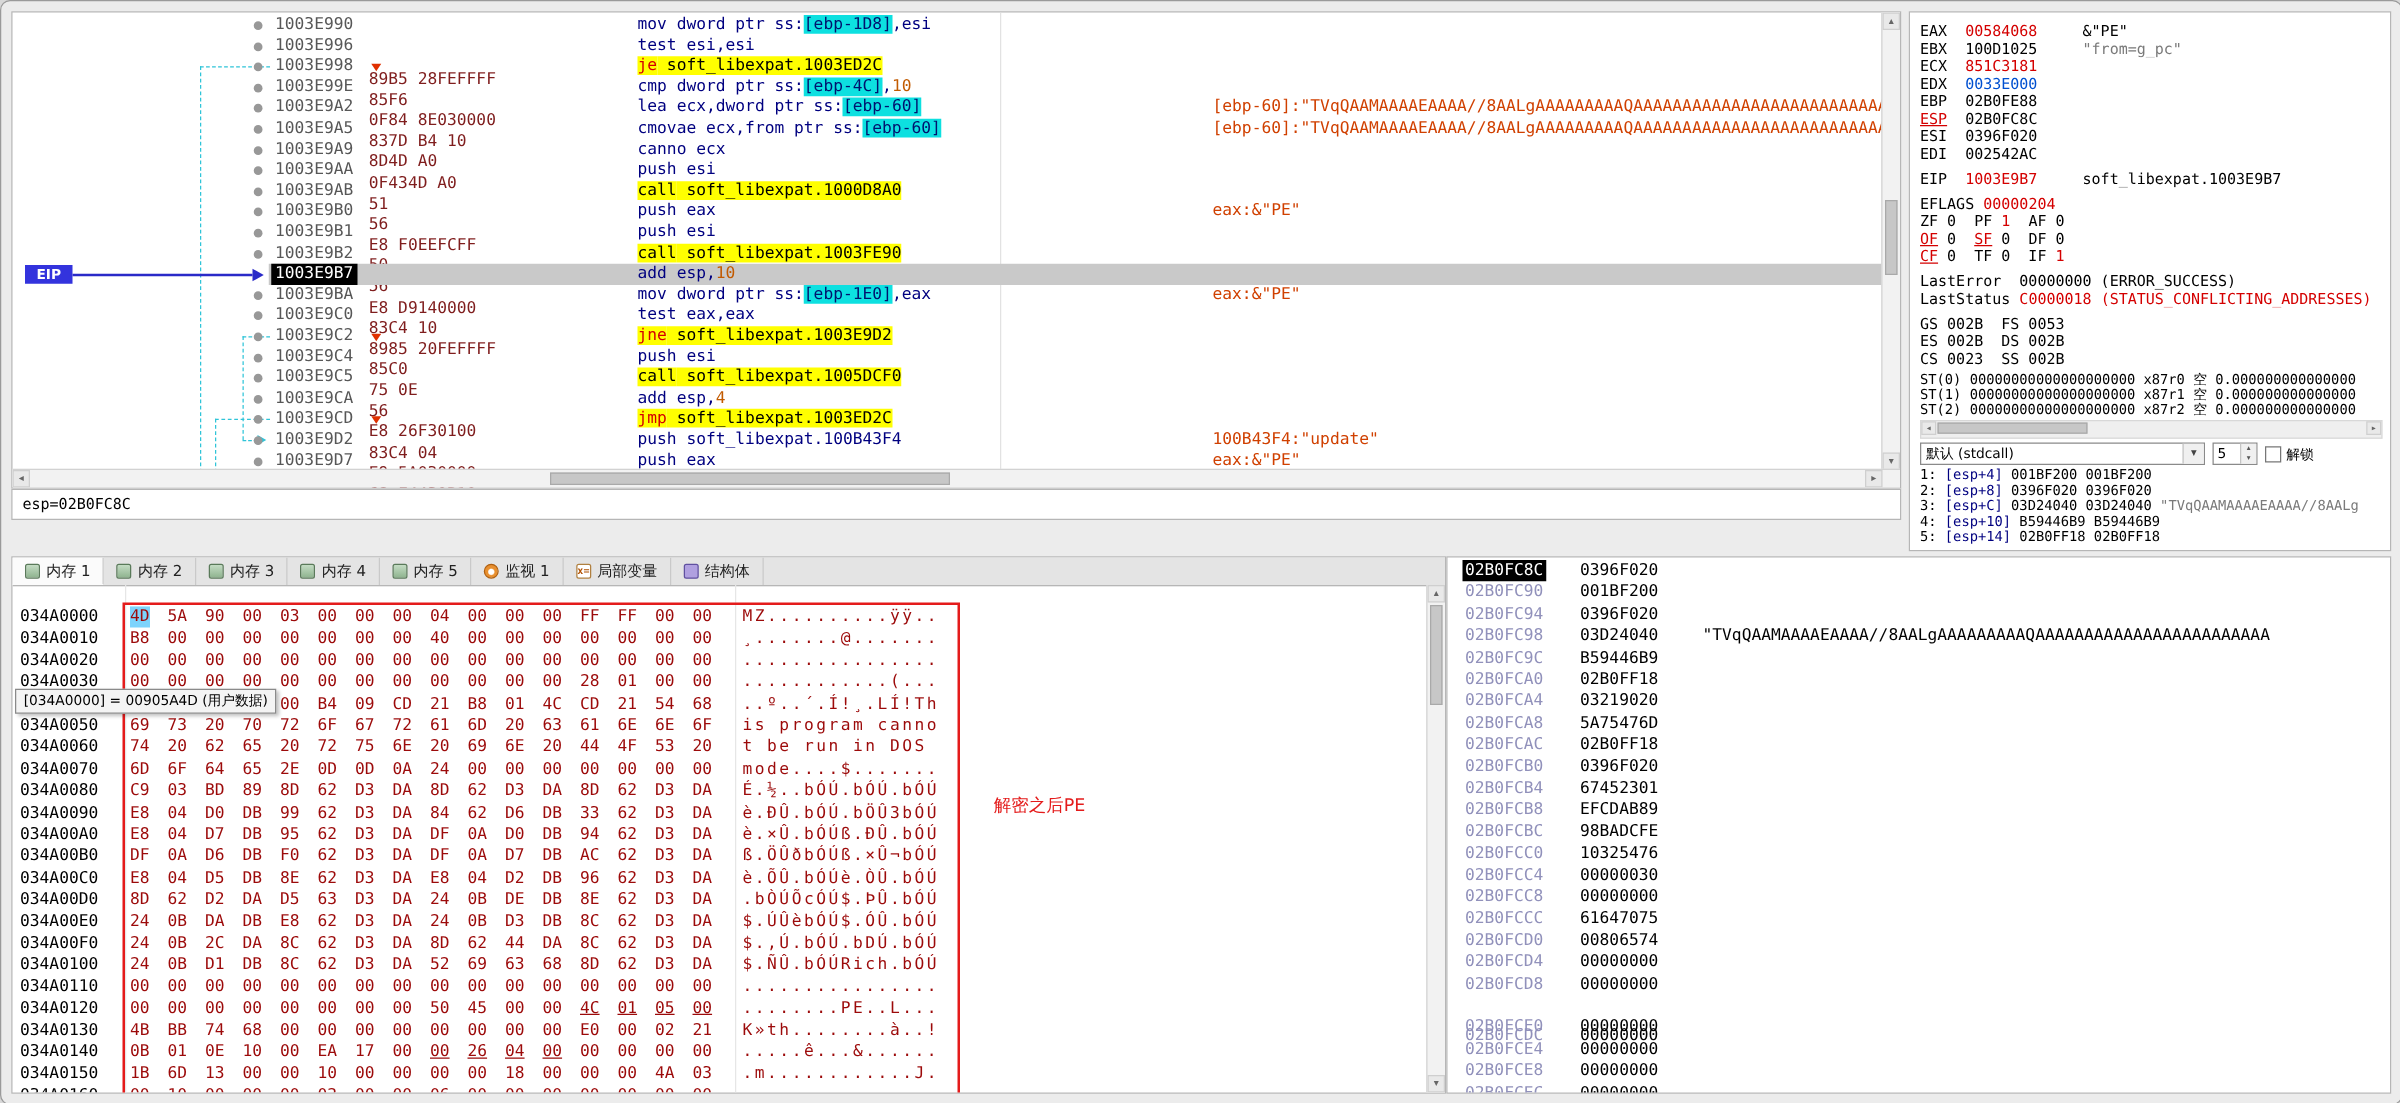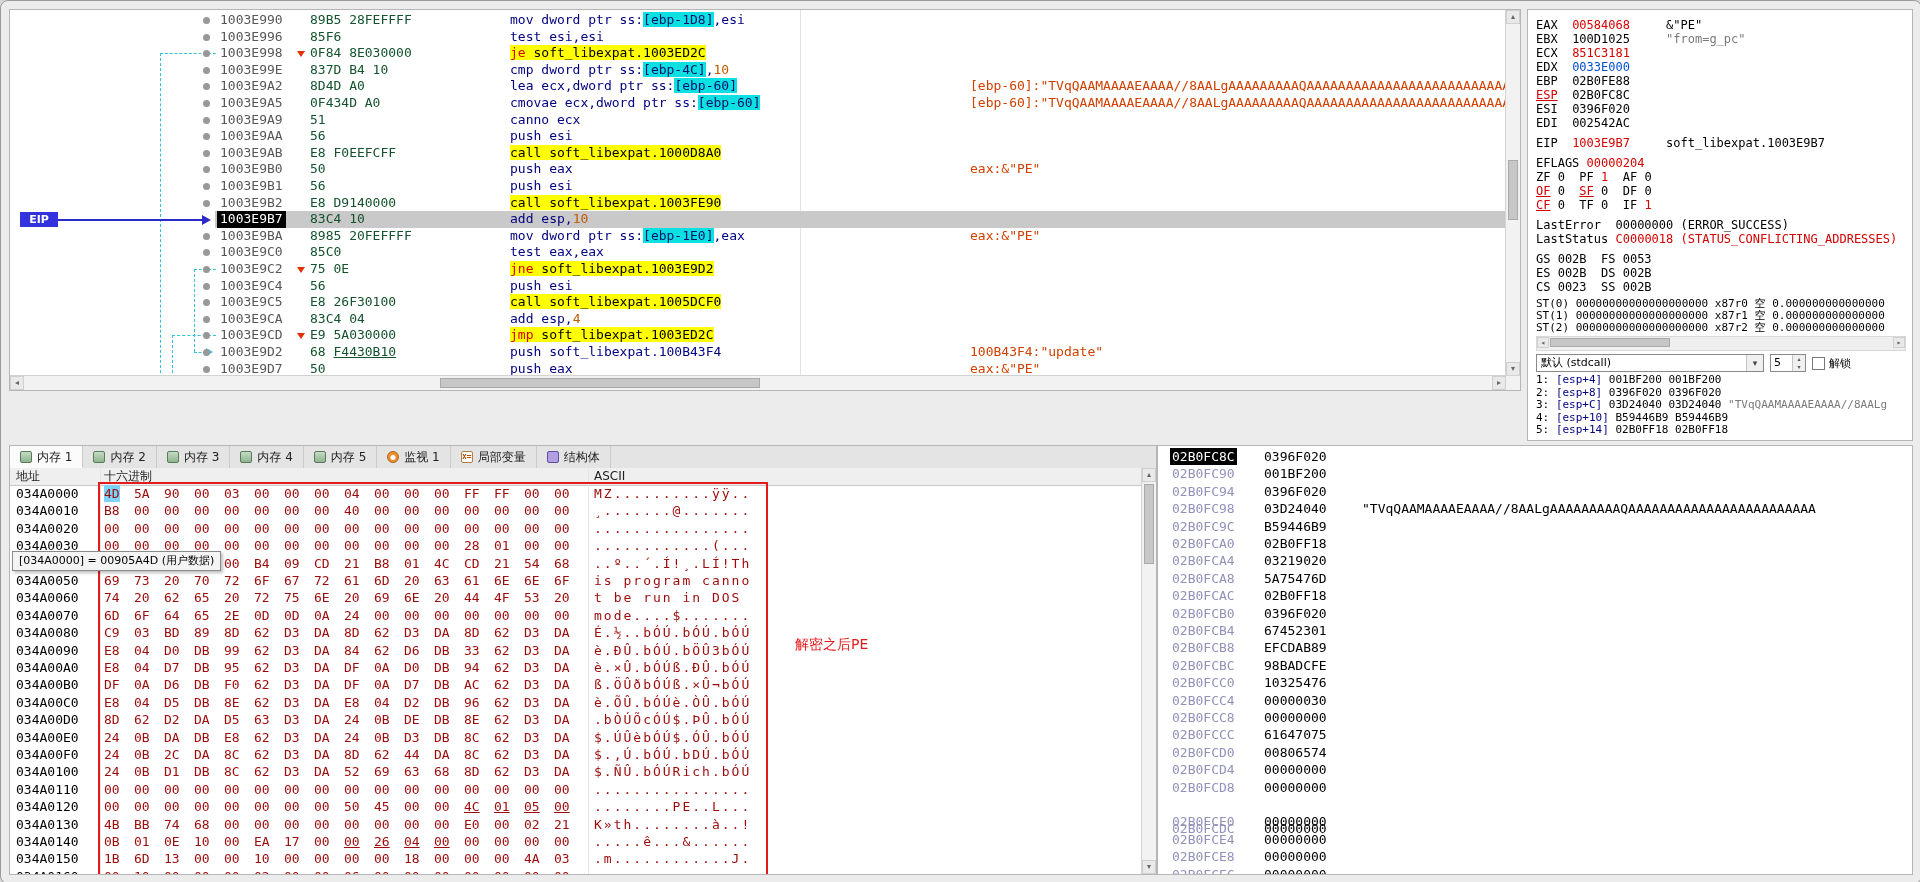--- a/index.html
+++ b/index.html
@@ -14,21 +14,21 @@
   .hdash{position:absolute;border-top:1px dashed #2fc4d8;}
   .jarrow{position:absolute;width:0;height:0;border-top:4px solid transparent;border-bottom:4px solid transparent;border-left:7px solid #2fc4d8;}
   #eip-box{position:absolute;left:10px;top:202px;width:38px;height:15px;background:#3333dd;color:#fff;font:bold 11px/15px "DejaVu Sans",sans-serif;text-align:center;}
   #eip-line{position:absolute;left:48px;top:209px;width:144px;border-top:2px solid #2a2ac8;}
   #eip-arrow{position:absolute;left:192px;top:205px;width:0;height:0;border-top:5px solid transparent;border-bottom:5px solid transparent;border-left:9px solid #2a2ac8;}
   #colsep{position:absolute;left:790px;top:0;bottom:14px;border-left:1px solid #e2e2e2;}
   .drow{position:absolute;left:205px;right:14px;height:16.6px;font:13px/16.6px "DejaVu Sans Mono",monospace;white-space:pre;}
   .drow.eip{background:#c9c9c9;}
   .daddr{position:absolute;left:5px;color:#575757;}
   .daddr.eipaddr{left:2px;background:#000;color:#fff;padding:0 3px;}
-  .dbytes{position:absolute;left:95px;color:#14532d;}
+  .dbytes{position:absolute;left:80px;color:#7f1d1d;margin-top:44px;}
   .dinstr{position:absolute;left:295px;color:#000080;}
   .dcomment{position:absolute;left:755px;color:#d04000;}
   .jmark{position:absolute;left:82px;top:6px;width:0;height:0;border-left:4px solid transparent;border-right:4px solid transparent;border-top:6px solid #e03000;}
   
   .tk-red{color:#d40000;} .tk-blu{color:#0050d0;} .tk-gry{color:#7a7a7a;}
   .tk-ru{color:#d40000;text-decoration:underline;} .tk-u{}
   .tk-nav{color:#000080;} .tk-mem{background:#0de0e0;color:#00126e;}
   .tk-num{color:#c25a00;} .tk-jmp{background:#ffff00;color:#d40000;}
   .tk-call{background:#ffff00;color:#000;} .tk-yop{background:#ffff00;color:#000;}
   .tk-und{text-decoration:underline;}
@@ -131,21 +131,21 @@
         <div class="bpdot" style="top: 339px;"></div>
         <div class="bpdot" style="top: 355.6px;"></div>
       </div>
     <div id="colsep"></div>
     <div id="disasm-rows">
         <div class="drow" style="top: 2px; text-decoration: underline;"><span class="daddr">1003E990</span><span class="dbytes"><span>89B5 28FEFFFF</span></span><span class="dinstr"><span>mov dword ptr ss:</span><span class="tk-mem">[ebp-1D8]</span><span>,esi</span></span></div>
         <div class="drow" style="top: 18.6px;"><span class="daddr">1003E996</span><span class="dbytes"><span>85F6</span></span><span class="dinstr"><span>test esi,esi</span></span></div>
         <div class="drow" style="top: 35.2px; text-decoration: underline;"><span class="daddr">1003E998</span><span class="jmark"></span><span class="dbytes"><span>0F84 8E030000</span></span><span class="dinstr"><span class="tk-jmp">je</span><span class="tk-yop"> soft_libexpat.1003ED2C</span></span></div>
         <div class="drow" style="top: 51.8px;"><span class="daddr">1003E99E</span><span class="dbytes"><span>837D B4 10</span></span><span class="dinstr"><span>cmp dword ptr ss:</span><span class="tk-mem">[ebp-4C]</span><span>,</span><span class="tk-num">10</span></span></div>
         <div class="drow" style="top: 68.4px;"><span class="daddr">1003E9A2</span><span class="dbytes"><span>8D4D A0</span></span><span class="dinstr"><span>lea ecx,dword ptr ss:</span><span class="tk-mem">[ebp-60]</span></span><span class="dcomment">[ebp-60]:"TVqQAAMAAAAEAAAA//8AALgAAAAAAAAAQAAAAAAAAAAAAAAAAAAAAAAAAAAA</span></div>
-        <div class="drow" style="top: 85px;"><span class="daddr">1003E9A5</span><span class="dbytes"><span>0F434D A0</span></span><span class="dinstr"><span>cmovae ecx,dword ptr ss:</span><span class="tk-mem">[ebp-60]</span></span><span class="dcomment">[ebp-60]:"TVqQAAMAAAAEAAAA//8AALgAAAAAAAAAQAAAAAAAAAAAAAAAAAAAAAAAAAAA</span></div>
+        <div class="drow" style="top: 85px;"><span class="daddr">1003E9A5</span><span class="dbytes"><span>0F434D A0</span></span><span class="dinstr"><span>cmovae ecx,from ptr ss:</span><span class="tk-mem">[ebp-60]</span></span><span class="dcomment">[ebp-60]:"TVqQAAMAAAAEAAAA//8AALgAAAAAAAAAQAAAAAAAAAAAAAAAAAAAAAAAAAAA</span></div>
         <div class="drow" style="top: 101.6px;"><span class="daddr">1003E9A9</span><span class="dbytes"><span>51</span></span><span class="dinstr"><span>canno ecx</span></span></div>
         <div class="drow" style="top: 118.2px;"><span class="daddr">1003E9AA</span><span class="dbytes"><span>56</span></span><span class="dinstr"><span>push esi</span></span></div>
         <div class="drow" style="top: 134.8px;"><span class="daddr">1003E9AB</span><span class="dbytes"><span>E8 F0EEFCFF</span></span><span class="dinstr"><span class="tk-call">call</span><span class="tk-yop"> soft_libexpat.1000D8A0</span></span></div>
         <div class="drow" style="top: 151.4px;"><span class="daddr">1003E9B0</span><span class="dbytes"><span>50</span></span><span class="dinstr"><span>push eax</span></span><span class="dcomment">eax:&amp;"PE"</span></div>
         <div class="drow" style="top: 168px;"><span class="daddr">1003E9B1</span><span class="dbytes"><span>56</span></span><span class="dinstr"><span>push esi</span></span></div>
         <div class="drow" style="top: 184.6px;"><span class="daddr">1003E9B2</span><span class="dbytes"><span>E8 D9140000</span></span><span class="dinstr"><span class="tk-call">call</span><span class="tk-yop"> soft_libexpat.1003FE90</span></span></div>
         <div class="drow eip" style="top: 201.2px;"><span class="daddr eipaddr">1003E9B7</span><span class="dbytes"><span>83C4 10</span></span><span class="dinstr"><span>add esp,</span><span class="tk-num">10</span></span></div>
         <div class="drow" style="top: 217.8px;"><span class="daddr">1003E9BA</span><span class="dbytes"><span>8985 20FEFFFF</span></span><span class="dinstr"><span>mov dword ptr ss:</span><span class="tk-mem">[ebp-1E0]</span><span>,eax</span></span><span class="dcomment">eax:&amp;"PE"</span></div>
         <div class="drow" style="top: 234.4px;"><span class="daddr">1003E9C0</span><span class="dbytes"><span>85C0</span></span><span class="dinstr"><span>test eax,eax</span></span></div>
         <div class="drow" style="top: 251px;"><span class="daddr">1003E9C2</span><span class="jmark"></span><span class="dbytes"><span>75 0E</span></span><span class="dinstr"><span class="tk-jmp">jne</span><span class="tk-yop"> soft_libexpat.1003E9D2</span></span></div>
@@ -223,20 +223,21 @@
       <div id="arg-lines">
           <div class="aline"><span>1: </span><span class="tk-nav">[esp+4] </span><span>001BF200 001BF200</span></div>
           <div class="aline"><span>2: </span><span class="tk-nav">[esp+8] </span><span>0396F020 0396F020</span></div>
           <div class="aline"><span>3: </span><span class="tk-nav">[esp+C] </span><span>03D24040 03D24040 </span><span class="tk-gry">"TVqQAAMAAAAEAAAA//8AALg</span></div>
           <div class="aline"><span>4: </span><span class="tk-nav">[esp+10] </span><span>B59446B9 B59446B9</span></div>
           <div class="aline"><span>5: </span><span class="tk-nav">[esp+14] </span><span>02B0FF18 02B0FF18</span></div>
         </div>
     </div>
   </div>
 
+  <div id="strip1" class="pane">esp=02B0FC8C</div>
 
   <div id="dump" class="pane">
     <div id="tabbar">
         <div class="tab sel">
           <span class="ico ico-memory"></span>
           <span>内存 1</span>
         </div>
         <div class="tab">
           <span class="ico ico-memory"></span>
           <span>内存 2</span>
@@ -259,25 +260,20 @@
         </div>
         <div class="tab">
           <span class="ico ico-locals">x=</span>
           <span>局部变量</span>
         </div>
         <div class="tab">
           <span class="ico ico-struct"></span>
           <span>结构体</span>
         </div>
       </div>
-    <div id="mhead">
-      <span style="left:6px;">地址</span>
-      <span style="left:94px;">十六进制</span>
-      <span style="left:584px;">ASCII</span>
-    </div>
     <div class="colline" style="left:90px;"></div>
     <div class="colline" style="left:578px;"></div>
     <div id="dump-rows">
         <div class="mrow" style="top: 0px;"><span class="maddr">034A0000</span><span class="mbyte bsel" style="left: 94px;">4D</span><span class="mbyte" style="left: 124px;">5A</span><span class="mbyte" style="left: 154px;">90</span><span class="mbyte" style="left: 184px;">00</span><span class="mbyte" style="left: 214px;">03</span><span class="mbyte" style="left: 244px;">00</span><span class="mbyte" style="left: 274px;">00</span><span class="mbyte" style="left: 304px;">00</span><span class="mbyte" style="left: 334px;">04</span><span class="mbyte" style="left: 364px;">00</span><span class="mbyte" style="left: 394px;">00</span><span class="mbyte" style="left: 424px;">00</span><span class="mbyte" style="left: 454px;">FF</span><span class="mbyte" style="left: 484px;">FF</span><span class="mbyte" style="left: 514px;">00</span><span class="mbyte" style="left: 544px;">00</span><span class="mascii">MZ..........ÿÿ..</span></div>
         <div class="mrow" style="top: 17.4px;"><span class="maddr">034A0010</span><span class="mbyte" style="left: 94px;">B8</span><span class="mbyte" style="left: 124px;">00</span><span class="mbyte" style="left: 154px;">00</span><span class="mbyte" style="left: 184px;">00</span><span class="mbyte" style="left: 214px;">00</span><span class="mbyte" style="left: 244px;">00</span><span class="mbyte" style="left: 274px;">00</span><span class="mbyte" style="left: 304px;">00</span><span class="mbyte" style="left: 334px;">40</span><span class="mbyte" style="left: 364px;">00</span><span class="mbyte" style="left: 394px;">00</span><span class="mbyte" style="left: 424px;">00</span><span class="mbyte" style="left: 454px;">00</span><span class="mbyte" style="left: 484px;">00</span><span class="mbyte" style="left: 514px;">00</span><span class="mbyte" style="left: 544px;">00</span><span class="mascii">¸.......@.......</span></div>
         <div class="mrow" style="top: 34.8px;"><span class="maddr">034A0020</span><span class="mbyte" style="left: 94px;">00</span><span class="mbyte" style="left: 124px;">00</span><span class="mbyte" style="left: 154px;">00</span><span class="mbyte" style="left: 184px;">00</span><span class="mbyte" style="left: 214px;">00</span><span class="mbyte" style="left: 244px;">00</span><span class="mbyte" style="left: 274px;">00</span><span class="mbyte" style="left: 304px;">00</span><span class="mbyte" style="left: 334px;">00</span><span class="mbyte" style="left: 364px;">00</span><span class="mbyte" style="left: 394px;">00</span><span class="mbyte" style="left: 424px;">00</span><span class="mbyte" style="left: 454px;">00</span><span class="mbyte" style="left: 484px;">00</span><span class="mbyte" style="left: 514px;">00</span><span class="mbyte" style="left: 544px;">00</span><span class="mascii">................</span></div>
         <div class="mrow" style="top: 52.2px;"><span class="maddr">034A0030</span><span class="mbyte" style="left: 94px;">00</span><span class="mbyte" style="left: 124px;">00</span><span class="mbyte" style="left: 154px;">00</span><span class="mbyte" style="left: 184px;">00</span><span class="mbyte" style="left: 214px;">00</span><span class="mbyte" style="left: 244px;">00</span><span class="mbyte" style="left: 274px;">00</span><span class="mbyte" style="left: 304px;">00</span><span class="mbyte" style="left: 334px;">00</span><span class="mbyte" style="left: 364px;">00</span><span class="mbyte" style="left: 394px;">00</span><span class="mbyte" style="left: 424px;">00</span><span class="mbyte" style="left: 454px;">28</span><span class="mbyte" style="left: 484px;">01</span><span class="mbyte" style="left: 514px;">00</span><span class="mbyte" style="left: 544px;">00</span><span class="mascii">............(...</span></div>
         <div class="mrow" style="top: 69.6px;"><span class="maddr">034A0040</span><span class="mbyte" style="left: 214px;">00</span><span class="mbyte" style="left: 244px;">B4</span><span class="mbyte" style="left: 274px;">09</span><span class="mbyte" style="left: 304px;">CD</span><span class="mbyte" style="left: 334px;">21</span><span class="mbyte" style="left: 364px;">B8</span><span class="mbyte" style="left: 394px;">01</span><span class="mbyte" style="left: 424px;">4C</span><span class="mbyte" style="left: 454px;">CD</span><span class="mbyte" style="left: 484px;">21</span><span class="mbyte" style="left: 514px;">54</span><span class="mbyte" style="left: 544px;">68</span><span class="mascii">..º..´.Í!¸.LÍ!Th</span></div>
         <div class="mrow" style="top: 87px;"><span class="maddr">034A0050</span><span class="mbyte" style="left: 94px;">69</span><span class="mbyte" style="left: 124px;">73</span><span class="mbyte" style="left: 154px;">20</span><span class="mbyte" style="left: 184px;">70</span><span class="mbyte" style="left: 214px;">72</span><span class="mbyte" style="left: 244px;">6F</span><span class="mbyte" style="left: 274px;">67</span><span class="mbyte" style="left: 304px;">72</span><span class="mbyte" style="left: 334px;">61</span><span class="mbyte" style="left: 364px;">6D</span><span class="mbyte" style="left: 394px;">20</span><span class="mbyte" style="left: 424px;">63</span><span class="mbyte" style="left: 454px;">61</span><span class="mbyte" style="left: 484px;">6E</span><span class="mbyte" style="left: 514px;">6E</span><span class="mbyte" style="left: 544px;">6F</span><span class="mascii">is program canno</span></div>
         <div class="mrow" style="top: 104.4px;"><span class="maddr">034A0060</span><span class="mbyte" style="left: 94px;">74</span><span class="mbyte" style="left: 124px;">20</span><span class="mbyte" style="left: 154px;">62</span><span class="mbyte" style="left: 184px;">65</span><span class="mbyte" style="left: 214px;">20</span><span class="mbyte" style="left: 244px;">72</span><span class="mbyte" style="left: 274px;">75</span><span class="mbyte" style="left: 304px;">6E</span><span class="mbyte" style="left: 334px;">20</span><span class="mbyte" style="left: 364px;">69</span><span class="mbyte" style="left: 394px;">6E</span><span class="mbyte" style="left: 424px;">20</span><span class="mbyte" style="left: 454px;">44</span><span class="mbyte" style="left: 484px;">4F</span><span class="mbyte" style="left: 514px;">53</span><span class="mbyte" style="left: 544px;">20</span><span class="mascii">t be run in DOS </span></div>

